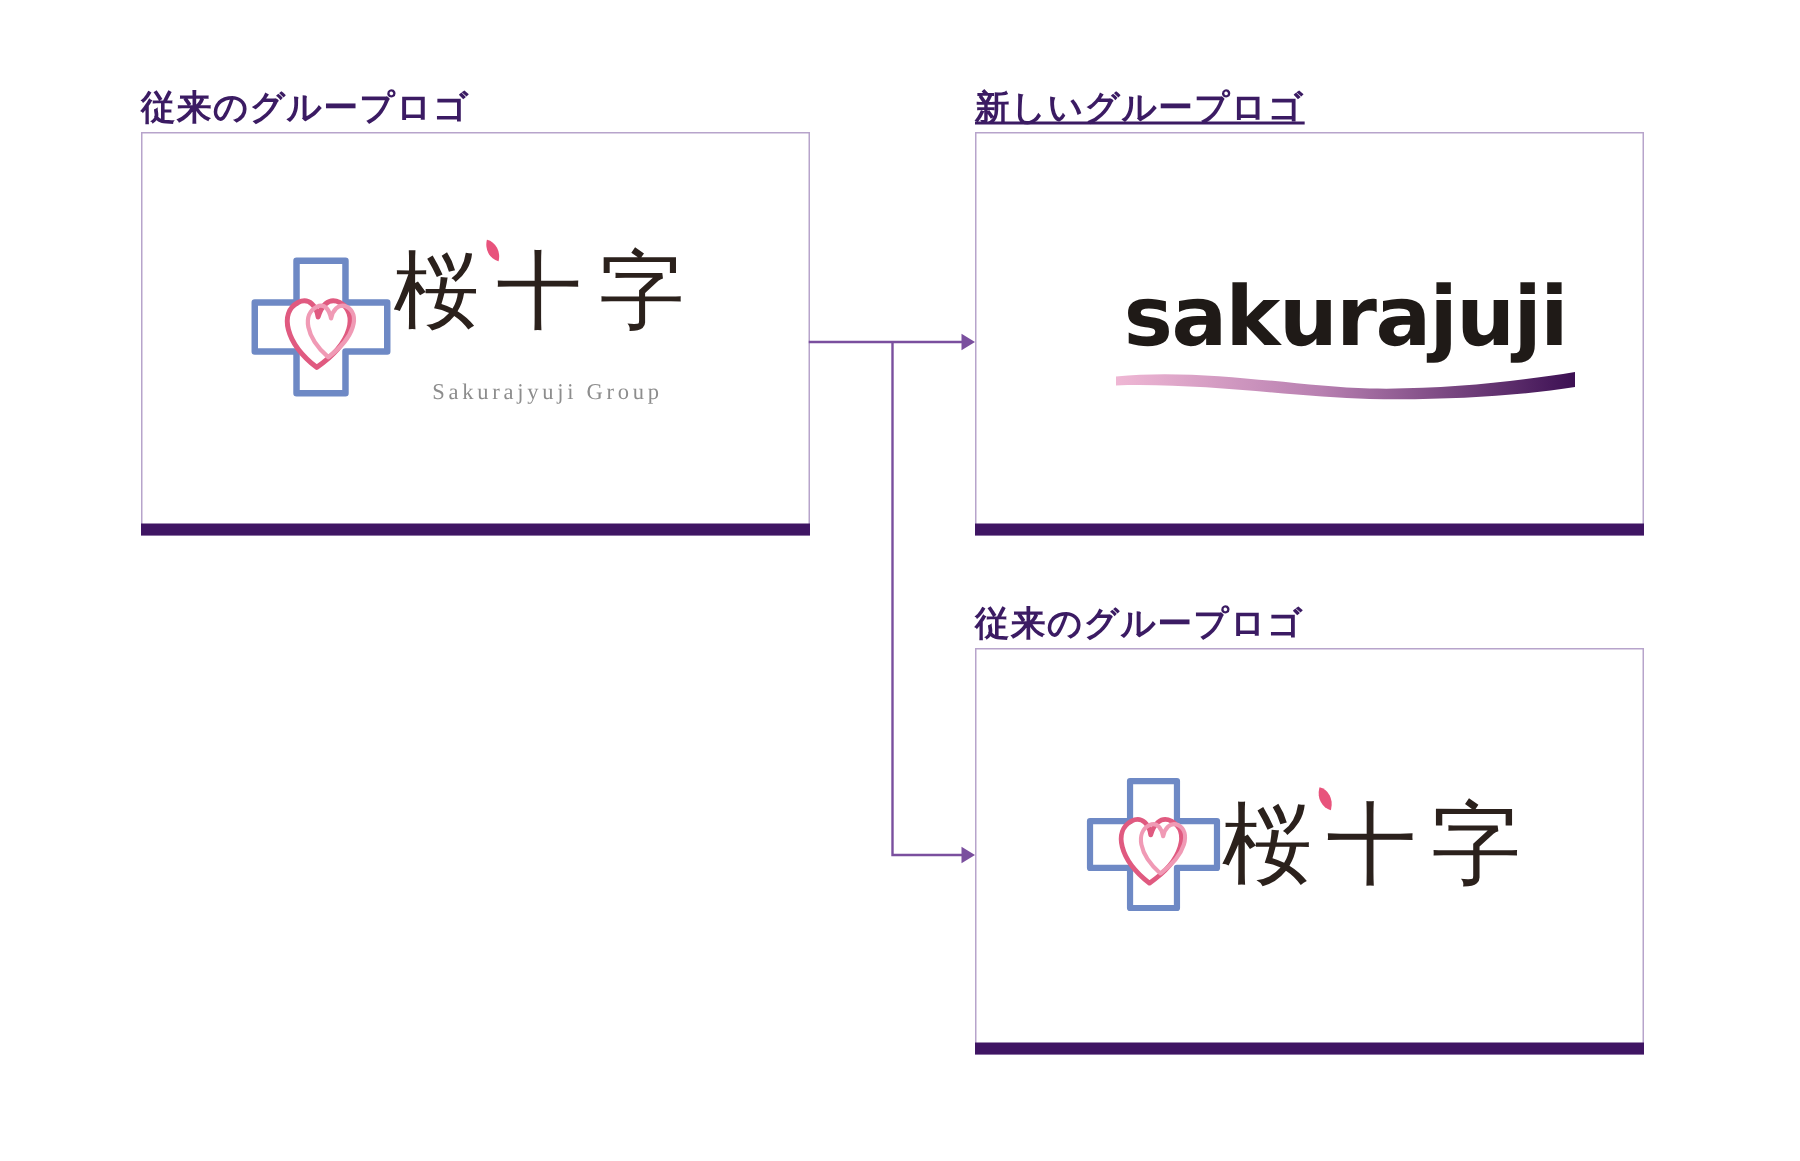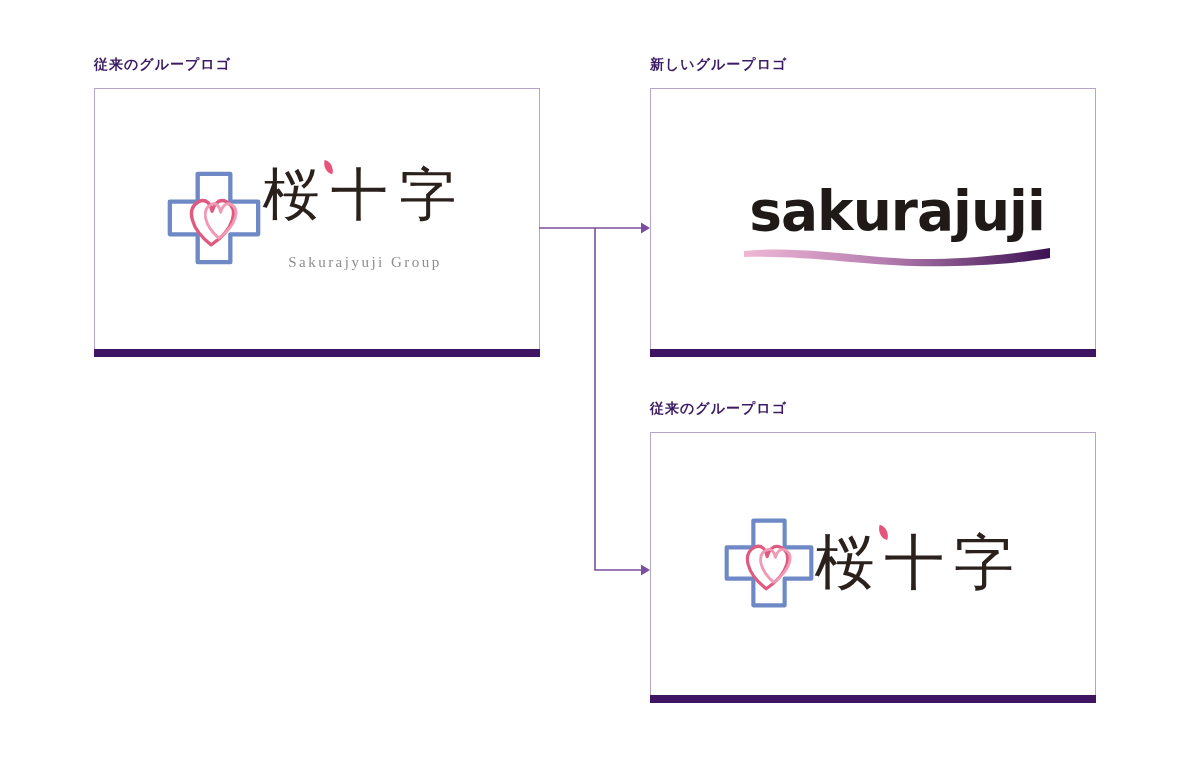--- a/index.html
+++ b/index.html
@@ -17,28 +17,28 @@
   html,body{margin:0;padding:0;background:#ffffff;}
   .canvas{
     position:relative;
     width:1200px;height:774px;
     background:#ffffff;
     font-family:"Liberation Sans", sans-serif;
     overflow:hidden;
   }
   .label{
     position:absolute;
-    font-size:14px;
+    font-size:23px;
     font-weight:bold;
     color:var(--label-text);
     letter-spacing:1px;
     white-space:nowrap;
   }
   #lbl-old{left:94px;top:56px;}
-  #lbl-new{left:650px;top:56px;}
+  #lbl-new{left:650px;top:56px;text-decoration:underline;}
   #lbl-med{left:650px;top:400px;}
   .panel{
     position:absolute;
     background:#ffffff;
     border:1px solid var(--panel-border);
     box-sizing:border-box;
     display:flex;
     align-items:center;
     justify-content:center;
   }

